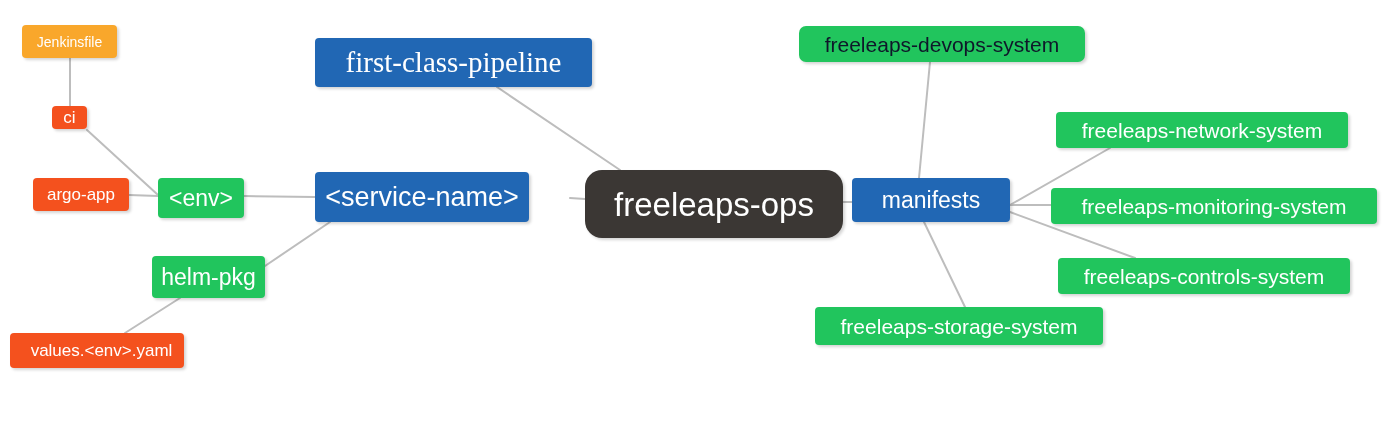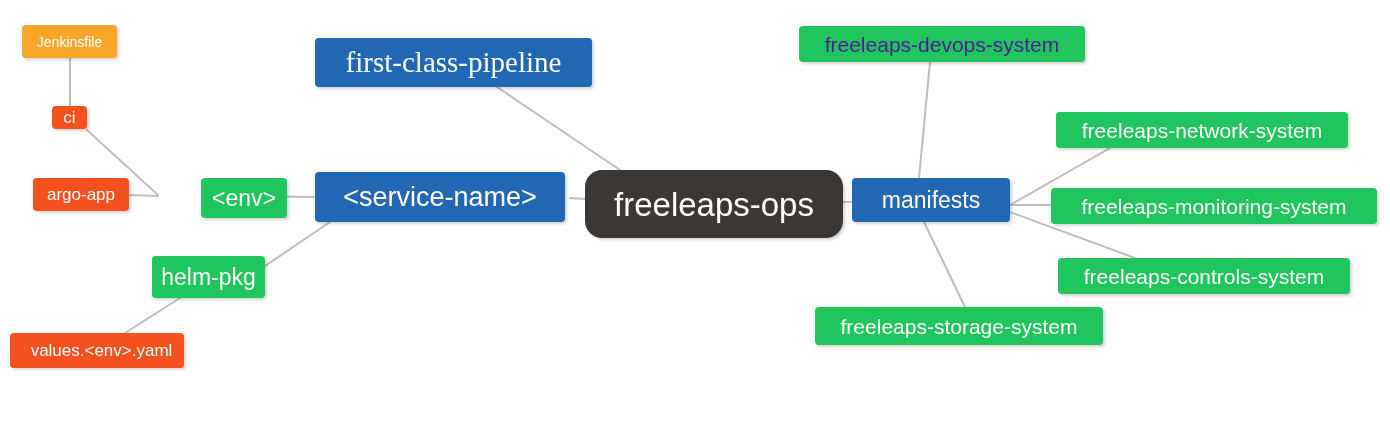--- a/index.html
+++ b/index.html
@@ -86,42 +86,42 @@
   <div id="node-layer">
       <div class="node sz-tiny" style="left: 22px; top: 25px; width: 95px; height: 33px; background: rgb(249, 167, 43); color: rgb(255, 255, 255);">
         <span class="node-label">Jenkinsfile</span>
       </div>
       <div class="node sz-xs" style="left: 52px; top: 106px; width: 35px; height: 23px; background: rgb(244, 81, 30); color: rgb(255, 255, 255);">
         <span class="node-label">ci</span>
       </div>
       <div class="node sz-xs" style="left: 33px; top: 178px; width: 96px; height: 33px; background: rgb(244, 81, 30); color: rgb(255, 255, 255);">
         <span class="node-label">argo-app</span>
       </div>
-      <div class="node sz-md" style="left: 158px; top: 178px; width: 86px; height: 40px; background: rgb(33, 197, 93); color: rgb(255, 255, 255); margin-left: 43px;">
+      <div class="node sz-md" style="left: 158px; top: 178px; width: 86px; height: 40px; background: rgb(33, 197, 93); color: rgb(255, 255, 255);">
         <span class="node-label">&lt;env&gt;</span>
       </div>
       <div class="node sz-md" style="left: 152px; top: 256px; width: 113px; height: 42px; background: rgb(33, 197, 93); color: rgb(255, 255, 255);">
         <span class="node-label">helm-pkg</span>
       </div>
       <div class="node sz-xs" style="left: 10px; top: 333px; width: 174px; height: 35px; background: rgb(244, 81, 30); color: rgb(255, 255, 255); padding-left: 19px;">
         <span class="node-label">values.&lt;env&gt;.yaml</span>
       </div>
       <div class="node sz-xl" style="left: 315px; top: 38px; width: 277px; height: 49px; background: rgb(33, 103, 180); color: rgb(255, 255, 255); font-family: Liberation Serif, serif;">
         <span class="node-label">first-class-pipeline</span>
       </div>
-      <div class="node sz-lg" style="left: 315px; top: 172px; width: 250px; height: 50px; background: rgb(33, 103, 180); color: rgb(255, 255, 255);">
+      <div class="node sz-lg" style="left: 315px; top: 172px; width: 214px; height: 50px; background: rgb(33, 103, 180); color: rgb(255, 255, 255);">
         <span class="node-label">&lt;service-name&gt;</span>
       </div>
       <div class="node sz-root" style="left: 585px; top: 170px; width: 258px; height: 68px; background: rgb(59, 55, 52); color: rgb(255, 255, 255); border-radius: 17px;">
         <span class="node-label">freeleaps-ops</span>
       </div>
       <div class="node sz-md" style="left: 852px; top: 178px; width: 158px; height: 44px; background: rgb(33, 103, 180); color: rgb(255, 255, 255);">
         <span class="node-label">manifests</span>
       </div>
-      <div class="node sz-sm" style="left: 799px; top: 26px; width: 286px; height: 36px; background: rgb(33, 197, 93); color: #4c1d95;">
+      <div class="node sz-sm" style="left: 799px; top: 26px; width: 286px; height: 36px; background: rgb(33, 197, 93); color: #0f172a; border-radius: 7px;">
         <span class="node-label">freeleaps-devops-system</span>
       </div>
       <div class="node sz-sm" style="left: 1056px; top: 112px; width: 292px; height: 36px; background: rgb(33, 197, 93); color: rgb(255, 255, 255);">
         <span class="node-label">freeleaps-network-system</span>
       </div>
       <div class="node sz-sm" style="left: 1051px; top: 188px; width: 326px; height: 36px; background: rgb(33, 197, 93); color: rgb(255, 255, 255);">
         <span class="node-label">freeleaps-monitoring-system</span>
       </div>
       <div class="node sz-sm" style="left: 1058px; top: 258px; width: 292px; height: 36px; background: rgb(33, 197, 93); color: rgb(255, 255, 255);">
         <span class="node-label">freeleaps-controls-system</span>

